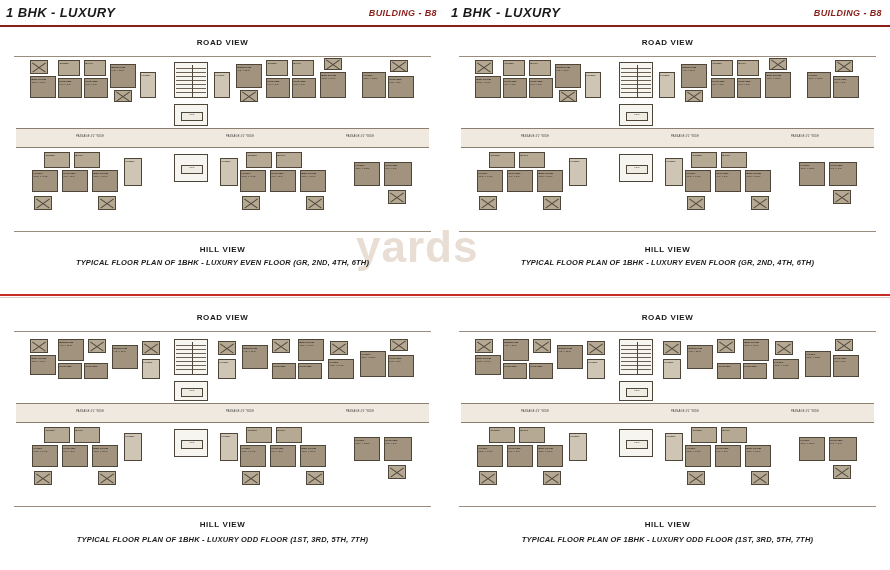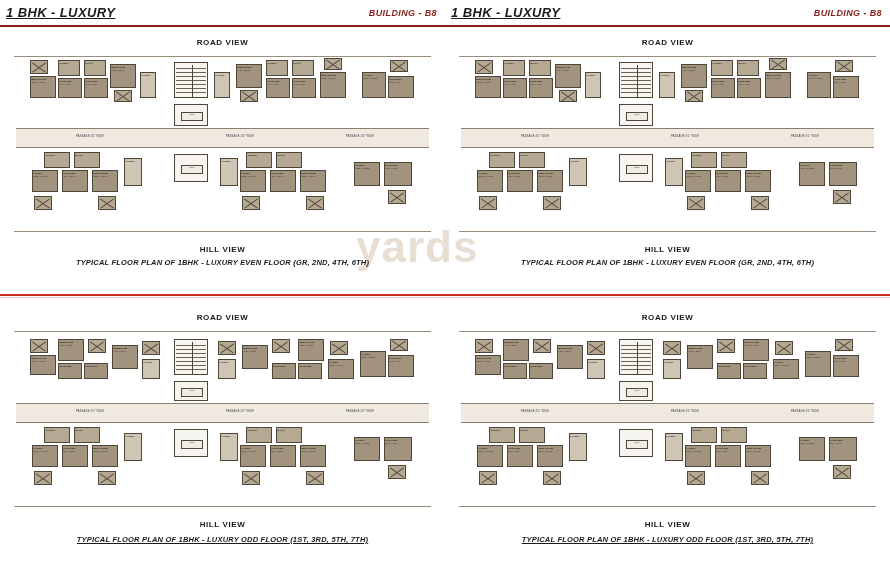--- a/index.html
+++ b/index.html
@@ -38,21 +38,21 @@
   .q-tr { left:445px; top:0; width:445px; height:285px; }
   .q-bl { left:0;   top:285px; width:445px; height:285px; }
   .q-br { left:445px; top:285px; width:445px; height:285px; }
 
   .hdr {
     position:absolute; top:5px; left:0; width:100%; height:22px;
   }
   .hdr-title {
     position:absolute; left:6px; top:0;
     font-size:13px; font-weight:bold; font-style:italic;
-    color:#1a1a1a; letter-spacing:.4px;text-decoration:underline;
+    color:#1a1a1a; letter-spacing:.4px;
   }
   .hdr-bldg {
     position:absolute; right:8px; top:3px;
     font-size:9px; font-weight:bold; font-style:italic;
     color:#8a1f1a; letter-spacing:.4px;
   }
   .hdr-rule {
     position:absolute; left:0; top:20px; width:100%; height:2px;
     background:#8a1f1a;
   }
@@ -64,21 +64,21 @@
   .road-label { top:38px; }
   .hill-label { top:245px; }
   .caption {
     position:absolute; top:258px; width:100%; text-align:center;
     font-size:7.5px; font-weight:bold; font-style:italic; color:#1a1a1a;
     letter-spacing:.2px;
   }
   
   .q-bl .road-label, .q-br .road-label { top:28px; }
   .q-bl .hill-label, .q-br .hill-label { top:235px; }
-  .q-bl .caption,   .q-br .caption   { top:250px;text-decoration:underline; }
+  .q-bl .caption,   .q-br .caption   { top:250px; }
 
   
   .mid-rule {
     position:absolute; left:0; top:294px; width:890px; height:2px;
     background:#c92d22; z-index:3;
   }
   .mid-rule.second { top:297px; background:#e0c9c4; height:1px; }
 
   
   .plan {

